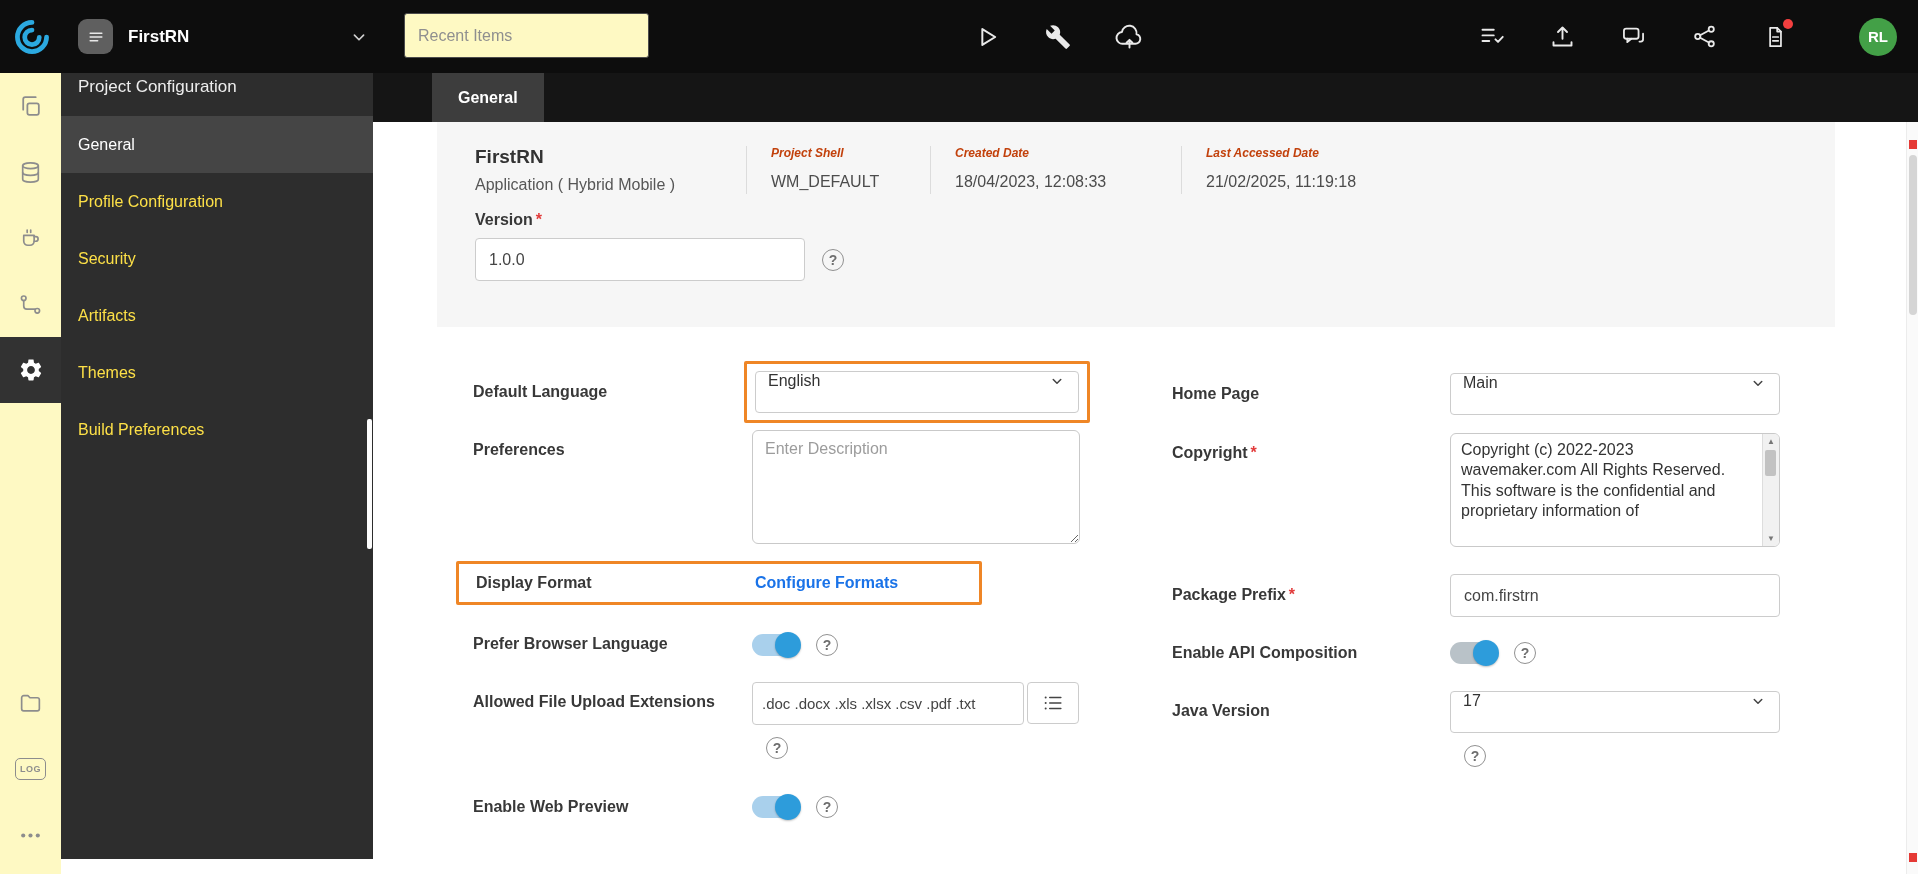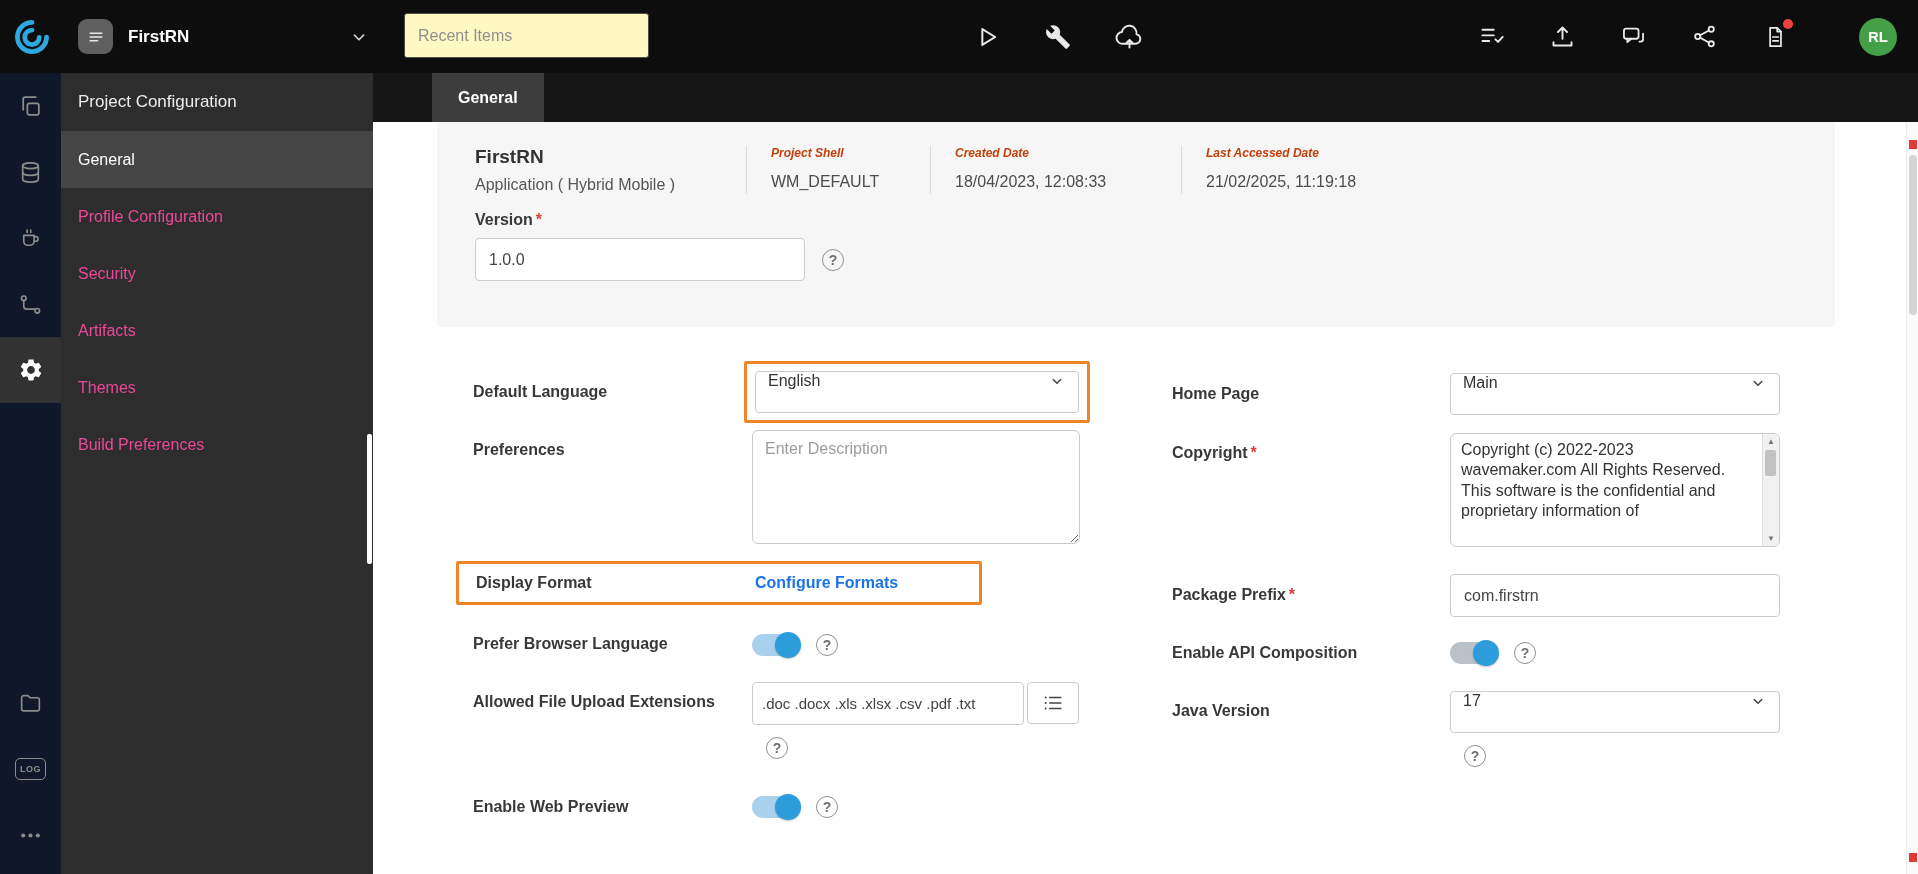--- a/index.html
+++ b/index.html
@@ -15,30 +15,30 @@
   .proj-chev { margin-left: auto; color: #cfcfcf; display: flex; }
   .recent { position: absolute; left: 404px; top: 13px; width: 245px; height: 45px; border: 1px solid #4c4c4c; border-radius: 3px; display: flex; align-items: center; padding-left: 13px; color: #8f8f8f; font-size: 16px; cursor: text; background: #fef9c3; }
   .tb-group { position: absolute; top: 0; height: 73px; display: flex; align-items: center; gap: 41px; }
   .tb-center { left: 972px; }
   .tb-right { right: 21px; }
   .tb-btn { color: #e9e9e9; display: flex; align-items: center; justify-content: center; width: 30px; height: 30px; cursor: pointer; position: relative; }
   .notif-dot { position: absolute; top: -3px; right: -3px; width: 10px; height: 10px; border-radius: 50%; background: #f33f3f; }
   .avatar { width: 38px; height: 38px; border-radius: 50%; background: #43a047; color: #fff; font-size: 15px; font-weight: 700; display: flex; align-items: center; justify-content: center; margin-left: 28px; cursor: pointer; flex: none; }
 
   
-  .rail { position: absolute; top: 73px; left: 0; width: 61px; height: 801px; background: #0f172a; display: flex; flex-direction: column; align-items: center; z-index: 5; padding-bottom: 6px; }
+  .rail { position: absolute; top: 73px; left: 0; width: 61px; height: 801px; background: #fef9c3; display: flex; flex-direction: column; align-items: center; z-index: 5; padding-bottom: 6px; }
   .rail-btn { width: 61px; height: 66px; display: flex; align-items: center; justify-content: center; color: #8d8d8d; cursor: pointer; flex: none; }
   .rail-btn.active { background: #323232; color: #fff; }
   .rail-spacer { flex: 1; }
   .log-badge { border: 1.6px solid currentColor; border-radius: 5px; font-size: 9px; font-weight: 700; padding: 5px 4px; letter-spacing: .5px; }
 
   
-  .sidebar { position: absolute; top: 73px; left: 61px; width: 312px; height: 801px; background: #2d2d2d; z-index: 4; }
+  .sidebar { position: absolute; top: 58px; left: 61px; width: 312px; height: 801px; background: #2d2d2d; z-index: 4; }
   .sb-title { height: 58px; display: flex; align-items: center; padding-left: 17px; color: #ededed; font-size: 17px; }
-  .sb-item { height: 57px; display: flex; align-items: center; padding-left: 17px; color: #ec4899; font-size: 16px; cursor: pointer; }
+  .sb-item { height: 57px; display: flex; align-items: center; padding-left: 17px; color: #fde047; font-size: 16px; cursor: pointer; }
   .sb-item.active { background: #454545; color: #fff; }
   .sb-scroll { position: absolute; top: 361px; right: 1px; width: 5px; height: 130px; background: #fdfdfd; border-radius: 2px; cursor: pointer; }
 
   
   .main { position: absolute; top: 73px; left: 373px; width: 1545px; height: 801px; background: #fff; }
   .tabstrip { height: 49px; background: #151515; display: flex; padding-left: 59px; }
   .tab { min-width: 103px; padding: 0 26px; display: flex; align-items: center; justify-content: center; color: #fff; font-size: 16px; font-weight: 600; cursor: pointer; }
   .tab.active { background: #3d3d3d; }
   .content { position: absolute; top: 49px; left: 0; width: 1533px; height: 752px; overflow: hidden; }
   .page-scroll { position: absolute; top: 49px; right: 0; width: 12px; height: 752px; background: #fafafa; border-left: 1px solid #ececec; cursor: pointer; }

